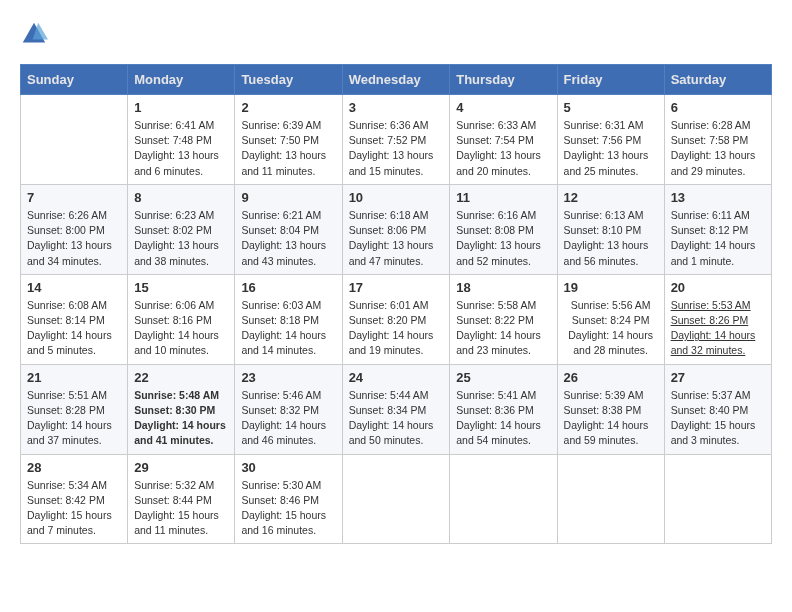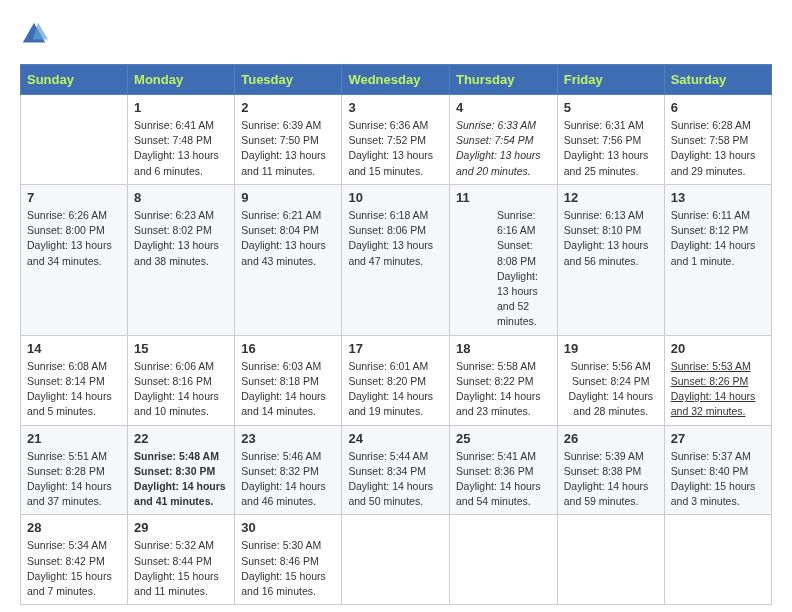--- a/index.html
+++ b/index.html
@@ -46,21 +46,21 @@
       font-size: 16px;
       color: #555;
     }
     .calendar {
       width: 100%;
       border-collapse: collapse;
       border: 1px solid #ccc;
     }
     .calendar th {
       background-color: #3f6db4;
-      color: #bef264;
+      color: #e5e5e5;
       font-size: 13px;
       font-weight: bold;
       padding: 7px 6px;
       text-align: left;
       border: 1px solid #5080c0;
     }
     .calendar td {
       border: 1px solid #ccc;
       vertical-align: top;
       padding: 5px 6px;
@@ -137,21 +137,21 @@
         </td>
         <td>
           <div class="day-number">3</div>
           <div class="day-info" style="white-space: pre-line;">Sunrise: 6:36 AM
 Sunset: 7:52 PM
 Daylight: 13 hours
 and 15 minutes.</div>
         </td>
         <td>
           <div class="day-number">4</div>
-          <div class="day-info" style="white-space: pre-line; font-style: italic;">Sunrise: 6:33 AM
+          <div class="day-info" style="white-space: pre-line;">Sunrise: 6:33 AM
 Sunset: 7:54 PM
 Daylight: 13 hours
 and 20 minutes.</div>
         </td>
         <td>
           <div class="day-number">5</div>
           <div class="day-info" style="white-space: pre-line;">Sunrise: 6:31 AM
 Sunset: 7:56 PM
 Daylight: 13 hours
 and 25 minutes.</div>
@@ -188,21 +188,21 @@
         </td>
         <td>
           <div class="day-number">10</div>
           <div class="day-info" style="white-space: pre-line;">Sunrise: 6:18 AM
 Sunset: 8:06 PM
 Daylight: 13 hours
 and 47 minutes.</div>
         </td>
         <td>
           <div class="day-number">11</div>
-          <div class="day-info" style="white-space: pre-line; margin-left: 41px;">Sunrise: 6:16 AM
+          <div class="day-info" style="white-space: pre-line;">Sunrise: 6:16 AM
 Sunset: 8:08 PM
 Daylight: 13 hours
 and 52 minutes.</div>
         </td>
         <td>
           <div class="day-number">12</div>
           <div class="day-info" style="white-space: pre-line;">Sunrise: 6:13 AM
 Sunset: 8:10 PM
 Daylight: 13 hours
 and 56 minutes.</div>

